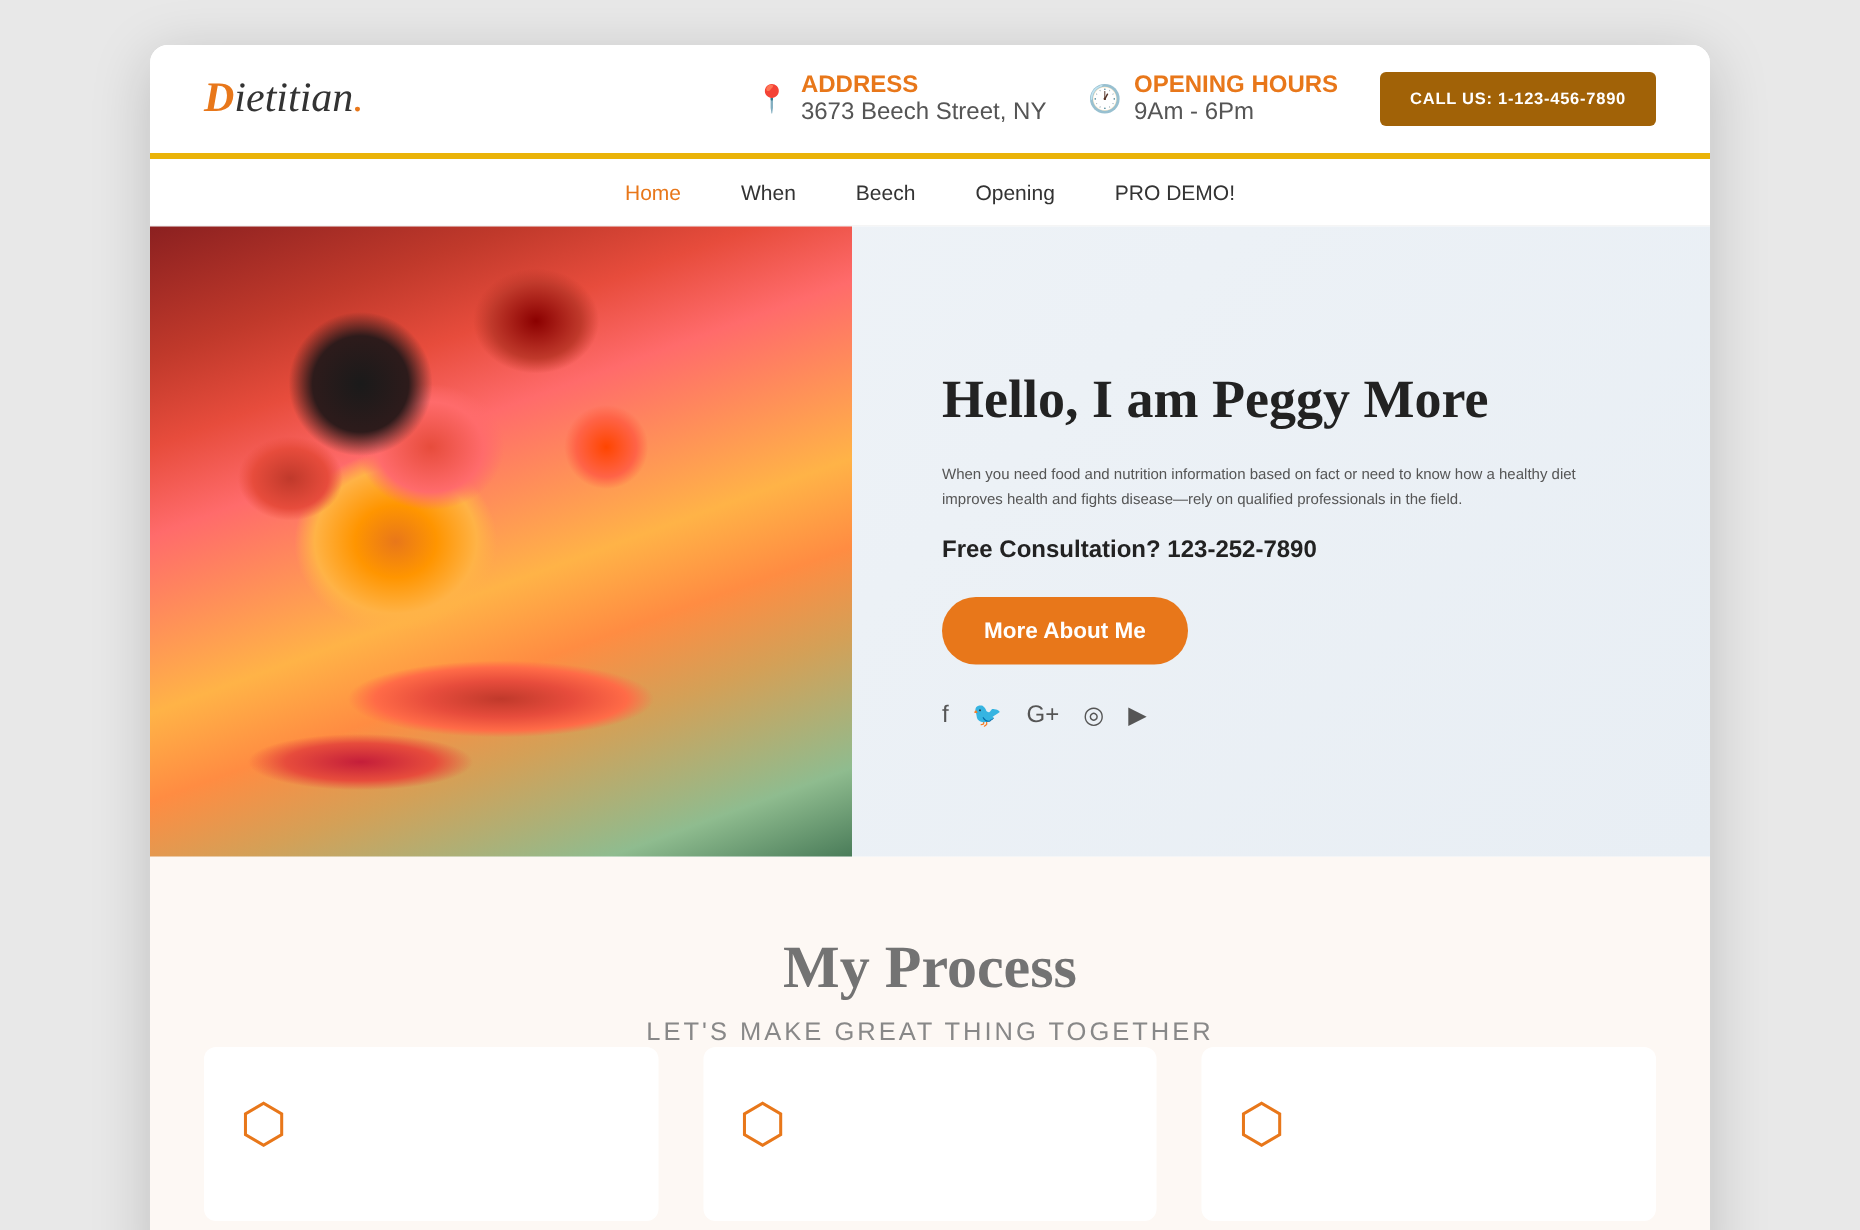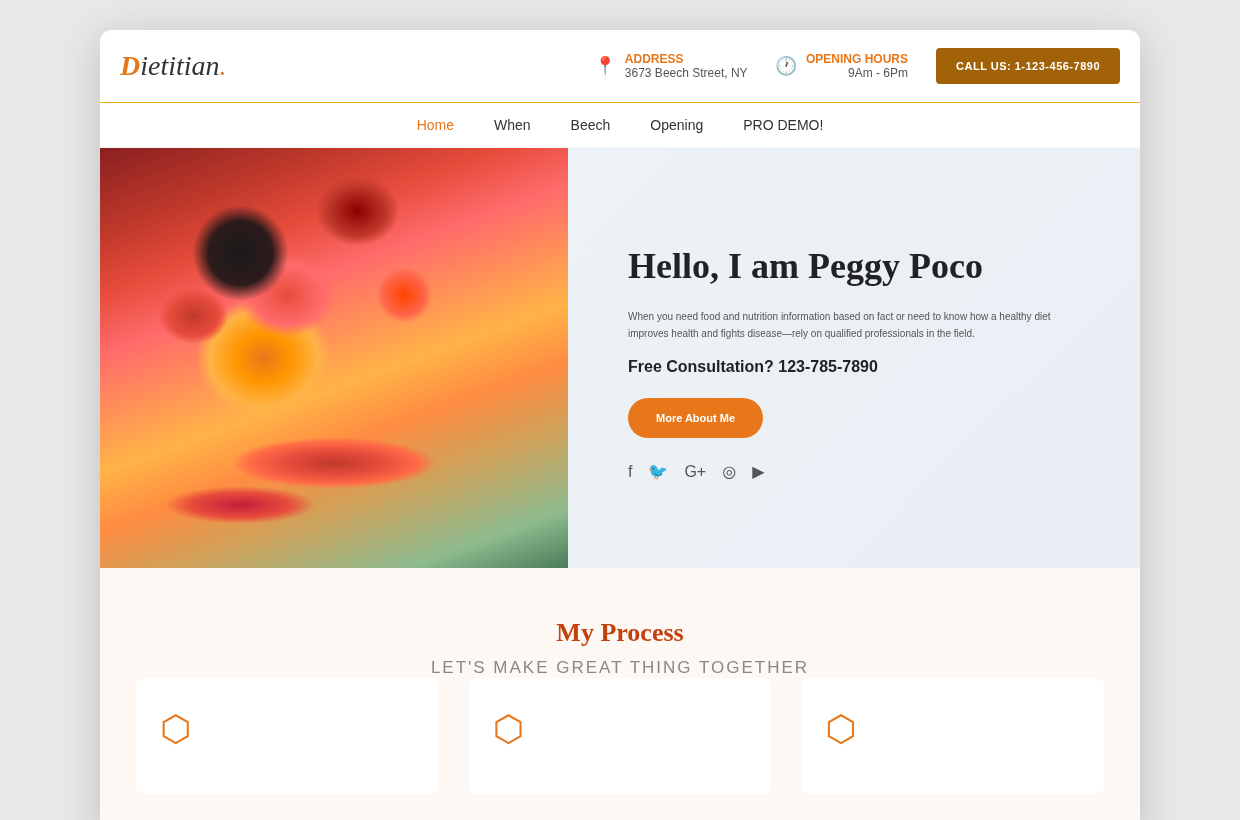--- a/index.html
+++ b/index.html
@@ -18,22 +18,22 @@
       border-radius: 12px;
       overflow: hidden;
       box-shadow: 0 8px 40px rgba(0,0,0,0.18);
     }
 
     
     .top-bar {
       display: flex;
       align-items: center;
       justify-content: space-between;
-      padding: 18px 20px;
-      border-bottom: 1px solid #eab308;
+      padding: 18px 36px;
+      border-bottom: 4px solid #eab308;
       background: #fff;
     }
     .logo {
       font-size: 28px;
       font-style: italic;
       color: #333;
       font-family: Georgia, serif;
       font-weight: normal;
     }
     .logo span.d-letter {
@@ -55,31 +55,30 @@
     }
     .info-icon {
       color: #e8771a;
       font-size: 18px;
     }
     .info-text {
       display: flex;
       flex-direction: column;
     }
     .info-label {
-      font-size: 12px;
+      font-size: 16px;
       font-weight: bold;
       color: #e8771a;
       font-family: Arial, sans-serif;
       text-transform: uppercase;
     }
     .info-value {
-      font-size: 12px;
+      font-size: 16px;
       color: #555;
       font-family: Arial, sans-serif;
-      text-align: right;
     }
     .call-btn {
       background: #a16207;
       color: #fff;
       border: none;
       padding: 12px 20px;
       border-radius: 4px;
       font-size: 11px;
       font-weight: bold;
       cursor: pointer;
@@ -174,21 +173,21 @@
       color: #222;
       margin-bottom: 22px;
       font-family: Arial, sans-serif;
     }
     .more-btn {
       background: #e8771a;
       color: #fff;
       border: none;
       padding: 14px 28px;
       border-radius: 30px;
-      font-size: 11px;
+      font-size: 15px;
       font-weight: bold;
       cursor: pointer;
       width: fit-content;
       margin-bottom: 24px;
       font-family: Arial, sans-serif;
       text-align: right;
     }
     .social-icons {
       display: flex;
       gap: 16px;
@@ -201,23 +200,23 @@
       font-family: Arial, sans-serif;
     }
 
     
     .process-section {
       background: #fdf8f4;
       padding: 50px 36px 40px;
       text-align: center;
     }
     .process-title {
-      font-size: 26px;
-      font-weight: bold;
-      color: #c2410c;
+      font-size: 40px;
+      font-weight: bold;
+      color: #737373;
       font-family: Georgia, serif;
       margin-bottom: 10px;
     }
     .process-subtitle {
       font-size: 17px;
       color: #888;
       letter-spacing: 2px;
       text-transform: uppercase;
       font-family: Arial, sans-serif;
     }
@@ -273,23 +272,23 @@
     <a class="nav-item">Beech</a>
     <a class="nav-item">Opening</a>
     <a class="nav-item">PRO DEMO!</a>
   </nav>
 
   <div class="hero">
     <div class="hero-image">
       <div class="fruit-overlay"></div>
     </div>
     <div class="hero-content">
-      <h1 class="hero-title">Hello, I am Peggy Poco</h1>
+      <h1 class="hero-title">Hello, I am Peggy More</h1>
       <p class="hero-desc">When you need food and nutrition information based on fact or need to know how a healthy diet improves health and fights disease—rely on qualified professionals in the field.</p>
-      <p class="consultation">Free Consultation? 123-785-7890</p>
+      <p class="consultation">Free Consultation? 123-252-7890</p>
       <button class="more-btn">More About Me</button>
       <div class="social-icons">
         <span class="social-icon">f</span>
         <span class="social-icon">🐦</span>
         <span class="social-icon">G+</span>
         <span class="social-icon">◎</span>
         <span class="social-icon">▶</span>
       </div>
     </div>
   </div>

